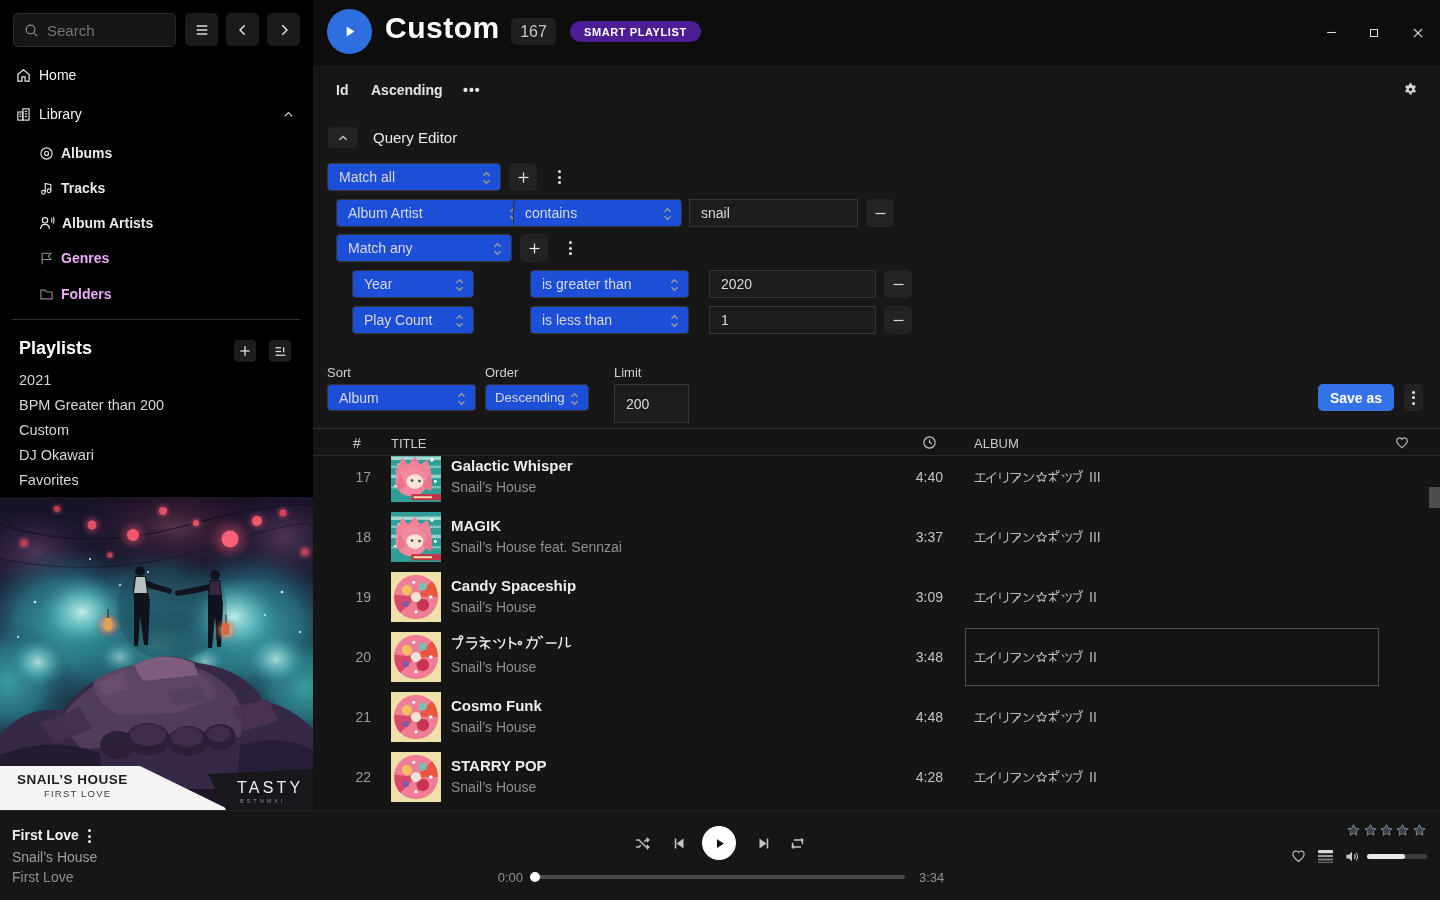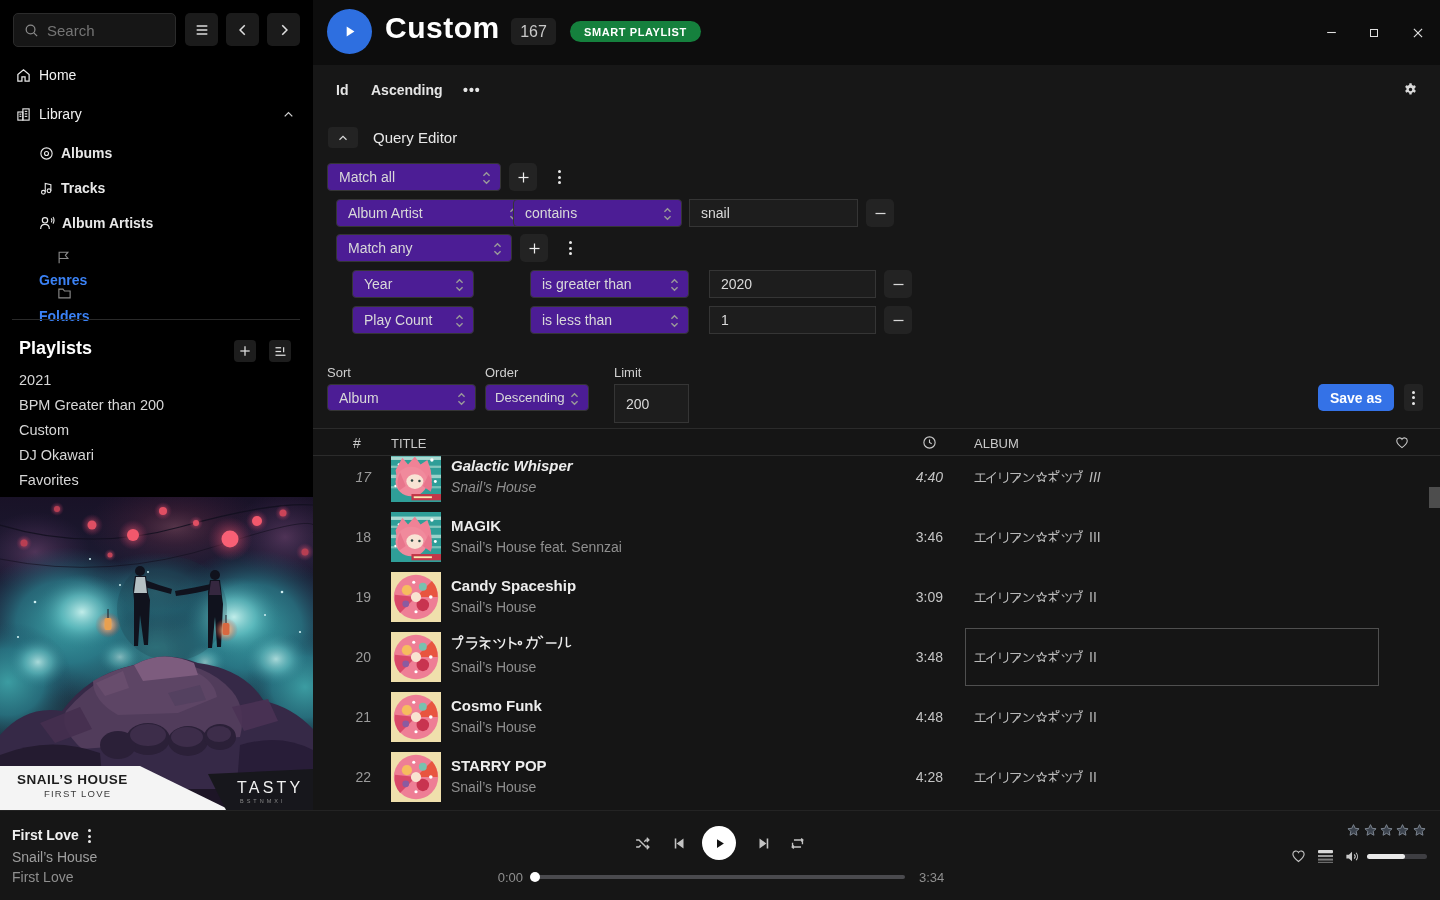--- a/index.html
+++ b/index.html
@@ -7,42 +7,42 @@
 
 #sidebar{position:absolute;left:0;top:0;width:313px;height:810px;background:#000;z-index:3;}
 #main{position:absolute;left:313px;top:0;width:1127px;height:810px;background:#161616;}
 #player{position:absolute;left:0;top:810px;width:1440px;height:90px;background:#161616;border-top:1px solid #232323;z-index:4;}
 .srch{position:absolute;left:13px;top:13px;width:163px;height:34px;background:#161616;border:1px solid #2b2b2b;border-radius:5px;display:flex;align-items:center;padding-left:10px;gap:8px;}
 .srch span{color:#757575;font-size:15px;}
 .sqbtn{position:absolute;top:13px;width:33px;height:33px;background:#1b1b1b;border-radius:5px;display:flex;align-items:center;justify-content:center;}
 .nav{position:absolute;left:16px;display:flex;align-items:center;gap:8px;color:#f2f2f2;font-size:14px;font-weight:400;}
 .nav svg{flex:0 0 auto;}
 .sub{position:absolute;left:39px;display:flex;align-items:center;gap:7px;font-size:14px;font-weight:700;color:#e8e8e8;justify-content:center;}
-.sub.dim{color:#3b82f6;flex-direction:column;}
+.sub.dim{color:#f0abfc;}
 .divider{position:absolute;left:12px;right:13px;top:319px;height:1px;background:#2a2a2a;}
 .plhead{position:absolute;left:19px;top:338px;color:#fff;font-size:18px;font-weight:700;}
 .plbtn{position:absolute;top:340px;width:22px;height:22px;background:#1d1d1d;border-radius:4px;display:flex;align-items:center;justify-content:center;}
 .plitem{position:absolute;left:19px;color:#d6d6d6;font-size:14.5px;}
 
 #art{position:absolute;left:0;top:497px;width:313px;height:313px;overflow:hidden;}
 
 #mhead{position:absolute;left:0;top:0;width:1127px;height:65px;background:#0d0d0d;}
 .playbig{position:absolute;left:327px;top:9px;width:45px;height:45px;border-radius:50%;background:#2e6fe0;display:flex;align-items:center;justify-content:center;}
 .title{position:absolute;left:385px;top:11px;font-size:30px;font-weight:700;color:#fff;letter-spacing:.5px;}
 .countbadge{position:absolute;left:511px;top:18px;width:45px;height:27px;background:#1f1f1f;border-radius:5px;color:#c9c9c9;font-size:16px;display:flex;align-items:center;justify-content:center;}
-.smartpill{position:absolute;left:570px;top:21px;height:21px;background:#15803d;border-radius:11px;color:#fff;font-size:11px;font-weight:700;letter-spacing:.6px;display:flex;align-items:center;padding:0 14px;}
+.smartpill{position:absolute;left:570px;top:21px;height:21px;background:#4c1d95;border-radius:11px;color:#fff;font-size:11px;font-weight:700;letter-spacing:.6px;display:flex;align-items:center;padding:0 14px;}
 .winctl{position:absolute;top:0;height:65px;display:flex;align-items:center;justify-content:center;width:44px;color:#dfdfdf;}
 
 #toolbar{position:absolute;left:0;top:65px;width:1127px;height:50px;background:#171717;}
 .tbid{position:absolute;left:23px;top:17px;font-size:14px;font-weight:700;color:#e5e5e5;}
 
 #query{position:absolute;left:0;top:115px;width:1127px;height:313px;background:#171717;}
 .qtoggle{position:absolute;left:15px;top:12px;width:30px;height:21px;background:#232323;border-radius:4px;display:flex;align-items:center;justify-content:center;}
 .qtitle{position:absolute;left:60px;top:14px;font-size:15px;font-weight:400;color:#e8e8e8;}
-.sel{position:absolute;height:28px;background:#4c1d95;border:1px solid #353535;border-radius:4px;display:flex;align-items:center;padding:0 26px 0 11px;color:#d9d9d9;font-size:14px;}
+.sel{position:absolute;height:28px;background:#1d4ed8;border:1px solid #353535;border-radius:4px;display:flex;align-items:center;padding:0 26px 0 11px;color:#d9d9d9;font-size:14px;}
 .sel .ud{position:absolute;right:8px;top:7px;}
 .inp{position:absolute;height:28px;background:#1d1d1d;border:1px solid #353535;border-radius:0;display:flex;align-items:center;padding:0 11px;color:#d9d9d9;font-size:14px;}
 .sqb{position:absolute;width:28px;height:28px;background:#232323;border-radius:5px;display:flex;align-items:center;justify-content:center;}
 .vdots{display:flex;flex-direction:column;gap:2.5px;align-items:center;}
 .vdots i{width:3px;height:3px;border-radius:50%;background:#e8e8e8;}
 .qlabel{position:absolute;font-size:13px;color:#cfcfcf;}
 .saveas{position:absolute;left:1005px;top:269px;width:76px;height:27px;background:#3472e7;border-radius:5px;color:#fff;font-size:14px;font-weight:700;display:flex;align-items:center;justify-content:center;}
 .saveasdots{position:absolute;left:1091px;top:269px;width:19px;height:27px;background:#232323;border-radius:4px;display:flex;align-items:center;justify-content:center;}
 
 #tracks{position:absolute;left:0;top:428px;width:1127px;height:382px;background:#151515;overflow:hidden;}
@@ -272,21 +272,21 @@
             <path d="M43 5.5 L45 7.5 M47 4.5 L49 6.5 M53.5 4.5 Q53.5 10.5 48.5 13"></path>
             <path d="M59 2.5 V13.5 M59 6.5 L65 9.5"></path>
             <path d="M70.5 8 A1.6 1.6 0 1 0 70.5 8.01"></path>
             <path d="M76.5 5 H86 M80.5 2 V5 M86 5 Q86 10.5 82.5 13.5 M79 5 Q79 10 75.5 13 M87.5 2 L89 3.5 M90 1 L91.5 2.5"></path>
             <path d="M95.5 8 H105"></path>
             <path d="M110.5 2.5 Q110.5 10 107.5 13 M115.5 2.5 V10.5 Q116 13 119.5 10.5"></path>
           </g>
         </symbol>
       </defs>
     </svg>
-    <div class="trow" style="top:19px;font-style:italic;">
+    <div class="trow" style="top:19px;">
       <div class="tnum">17</div>
       <svg class="thumb">
             <use href="#aA"></use>
           </svg>
       <div class="ttitle">Galactic Whisper</div>
       <div class="tartist">Snail’s House</div>
       <div class="tdur">4:40</div>
       <div class="talbum">
             <svg width="111" height="15" viewBox="0 0 124 16" stroke="#b9b9b9" stroke-width="1.2">
               <use href="#jpa"></use>
@@ -294,21 +294,21 @@
             <span>III</span>
           </div>
     </div>
     <div class="trow" style="top:79px;">
       <div class="tnum">18</div>
       <svg class="thumb">
             <use href="#aA"></use>
           </svg>
       <div class="ttitle">MAGIK</div>
       <div class="tartist">Snail’s House feat. Sennzai</div>
-      <div class="tdur">3:46</div>
+      <div class="tdur">3:37</div>
       <div class="talbum">
             <svg width="111" height="15" viewBox="0 0 124 16" stroke="#b9b9b9" stroke-width="1.2">
               <use href="#jpa"></use>
             </svg>
             <span>III</span>
           </div>
     </div>
     <div class="trow" style="top:139px;">
       <div class="tnum">19</div>
       <svg class="thumb">

